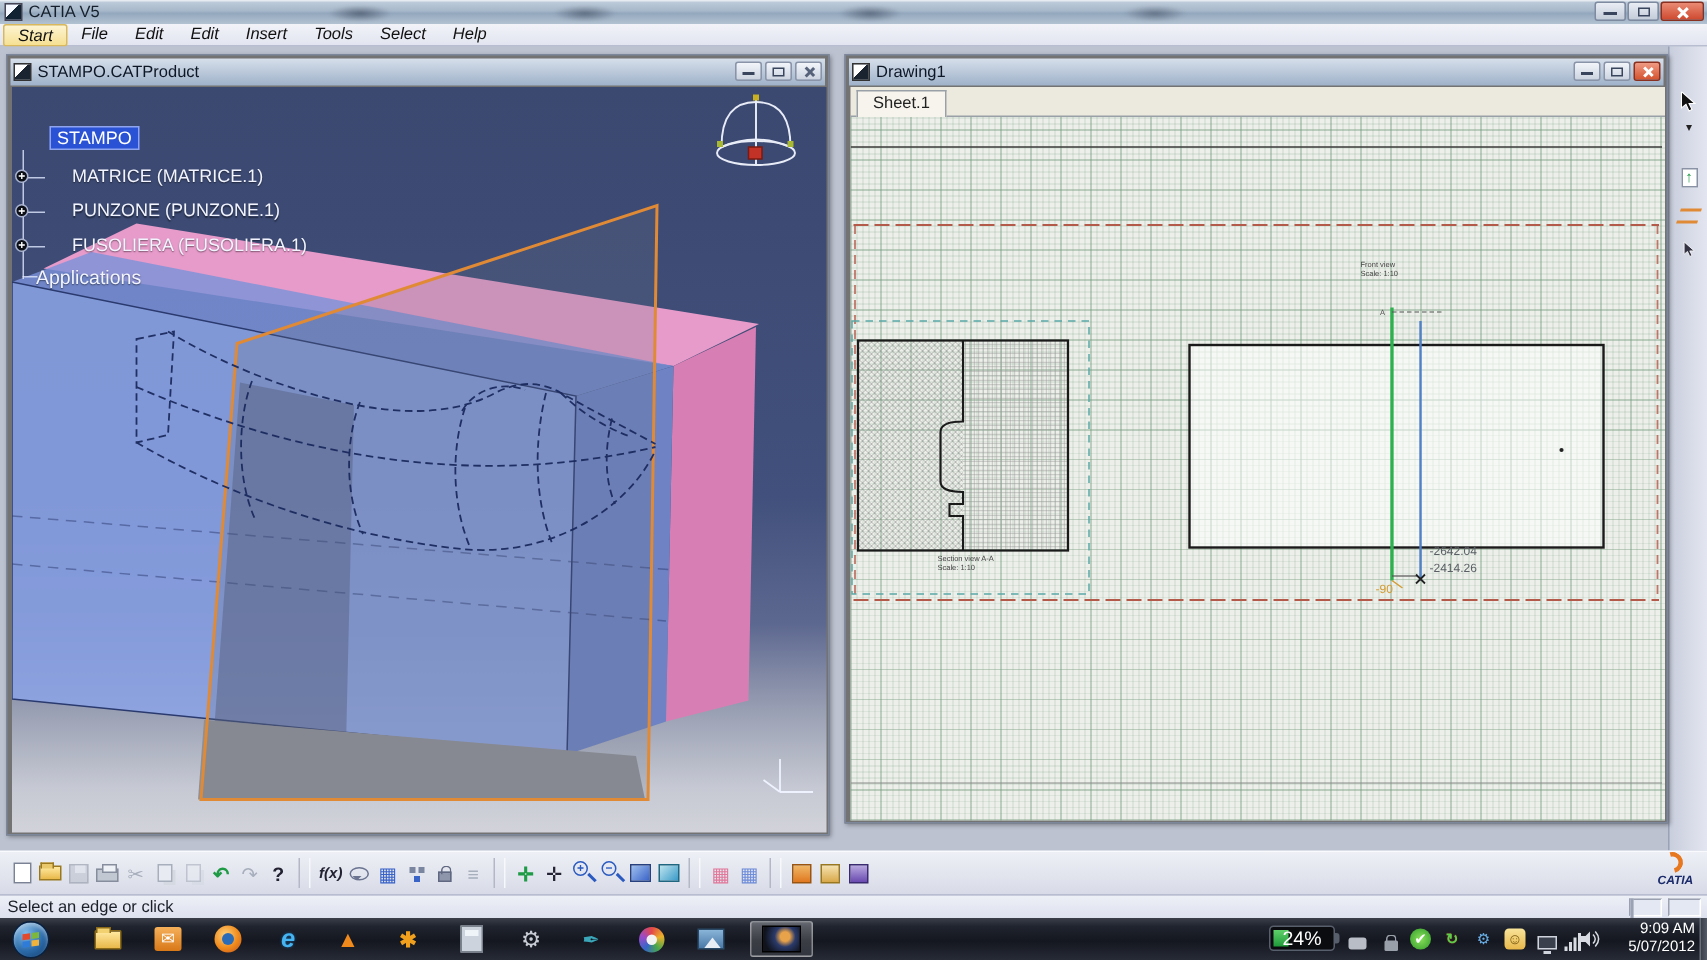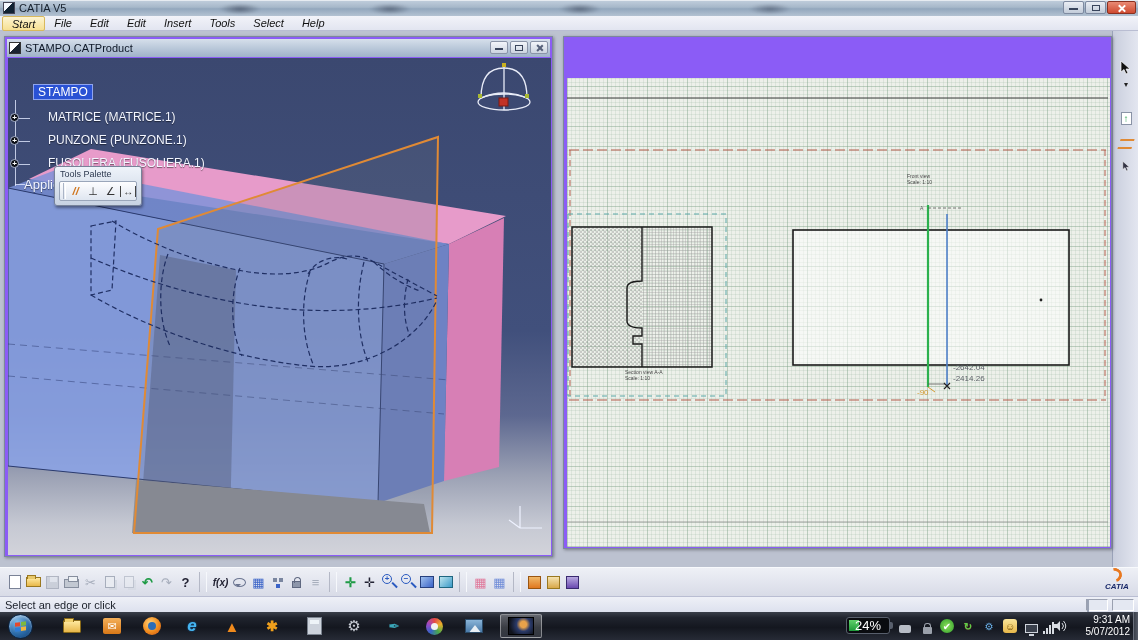--- a/index.html
+++ b/index.html
@@ -43,21 +43,21 @@
   .sidestrip { left:1112px; top:0px; width:26px; height:536px;
     background:linear-gradient(90deg,#c9cedd,#e3e6f0); border-left:1px solid #9aa2b8; }
   .cursor-svg { display:block; }
   .sicon { left:4px; width:18px; height:18px; display:flex; align-items:center; justify-content:center; }
   .caret { font-size:8px; color:#222; }
   .page-mini { width:11px; height:13px; background:#fff; border:1px solid #8a93a6; position:relative; }
   .page-mini b { position:absolute; left:2px; top:0px; font-size:10px; color:#1f9b46; font-weight:bold; }
   .orange-constraint { width:14px; height:10px; border-top:2px solid #e08a35; border-bottom:2px solid #e08a35; transform:skewX(-18deg); }
 
   
-  .cwin { background:#8b5cf6; border:1px solid #7c879c; box-shadow:1px 1px 3px rgba(0,0,0,.35); }
+  .cwin { background:#737373; border:1px solid #7c879c; box-shadow:1px 1px 3px rgba(0,0,0,.35); }
   .cwin .ctit { height:18px; margin:2px; background:linear-gradient(180deg,#d6dfeb,#9fb2c9);
     display:flex; align-items:center; font-size:11px; color:#0d1726; position:relative; }
   .cwin .ctit .cicn { width:12px; height:12px; margin:0 4px 0 2px;
     background:linear-gradient(135deg,#fff 0 45%,#1a2430 45% 100%); border:1px solid #333; }
   .cbtns { position:absolute; right:2px; top:2px; display:flex; gap:2px; }
   .cb { width:18px; height:13px; border:1px solid #8a94a8; border-radius:2px;
     background:linear-gradient(#f2f5fa,#ccd4e0); position:relative; }
   .cb.red { background:linear-gradient(#ef9a84,#d4532f); border-color:#8a3020; }
   .cb .min{ position:absolute; left:4px; bottom:3px; width:8px; height:2px; background:#39455c; }
   .cb .res{ position:absolute; left:4px; top:3px; width:8px; height:6px; border:1px solid #39455c; }
@@ -355,34 +355,40 @@
         <span class="abs texp" style="left:2px; top:101px;">+</span>
         <span class="abs gicon" style="left:20px; top:96px;">
           
         </span>
         <span class="abs tlabel" style="left:40px; top:98px;">FUSOLIERA (FUSOLIERA.1)</span>
 
         <span class="abs tlabel" style="left:16px; top:119px; font-size:13px;">Applications</span>
       </div>
 
       
-      <div class="abs palette">
-        <div class="ptit">Tools Palette</div>
-        <div class="pbody">
-          <span class="pgrip"></span>
-          <span class="pcell par">//</span>
-          <span class="pcell">⊥</span>
-          <span class="pcell">∠</span>
-          <span class="pcell off">↔</span>
-        </div>
-      </div>
     </div>
   </div>
 
   <div class="abs cwin rwin">
+    <div class="ctit">
+      <span class="cicn"></span>
+      <span>Drawing1</span>
+      <span class="cbtns">
+        <span class="cb">
+            <i class="min"></i>
+          </span>
+        <span class="cb">
+            <i class="res"></i>
+          </span>
+        <span class="cb red"><i class="x"></i></span>
+      </span>
+    </div>
+    <div class="tabstrip">
+      <span class="tab">Sheet.1</span>
+    </div>
 
     <div class="dcanvas">
       <svg width="543" height="469" viewBox="0 0 543 469">
         <defs>
           <pattern id="xh" width="4" height="4" patternUnits="userSpaceOnUse">
             <path d="M0,4 L4,0 M0,0 L4,4" stroke="#909090" stroke-width="0.4"></path>
           </pattern>
           <pattern id="gh" width="3" height="3" patternUnits="userSpaceOnUse">
             <path d="M0,1.5 H3 M1.5,0 V3" stroke="#9a9a9a" stroke-width="0.35"></path>
           </pattern>
@@ -582,17 +588,17 @@
       <i style="height:9px;"></i>
       <i style="height:12px;"></i>
     </span>
   <span class="tray-ic" style="left:1052px; left:1053px;">
     <svg width="13" height="12" viewBox="0 0 13 12">
         <path d="M0,4 H3 L6,1 V11 L3,8 H0 Z" fill="#d8dce2"></path>
         <path d="M8,3 Q11,6 8,9 M9.5,1 Q14,6 9.5,11" stroke="#d8dce2" stroke-width="1" fill="none"></path>
       </svg>
   </span>
   <span class="clock">
-    <div>9:31 AM</div>
+    <div>9:09 AM</div>
     <div>5/07/2012</div>
   </span>
   <span class="sliver"></span>
 </div>
 
 </body></html>

